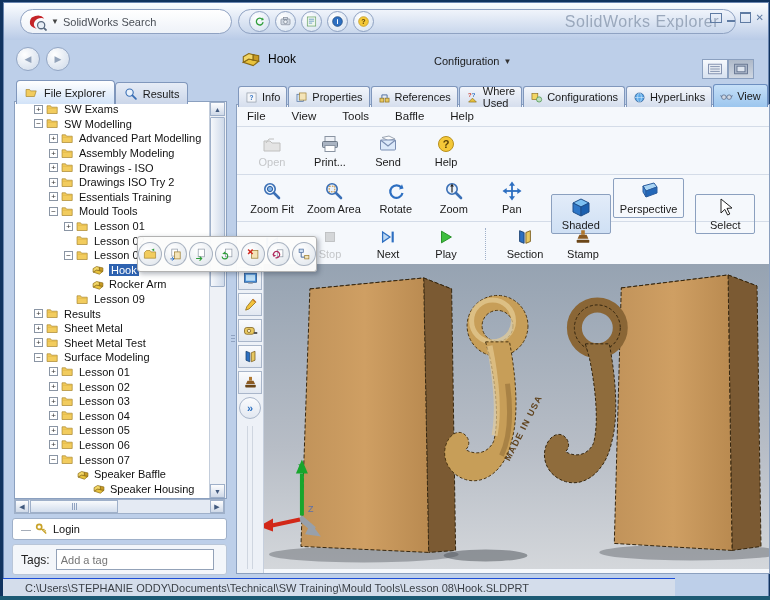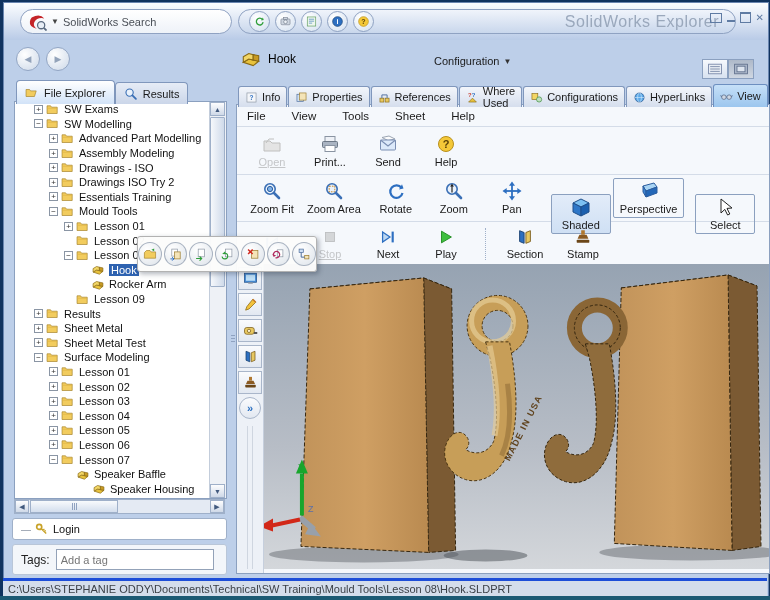--- a/index.html
+++ b/index.html
@@ -87,21 +87,21 @@
   .content{position:absolute;left:232px;top:101px;width:534px;height:470px;background:#f5f8fc;
     border:1px solid #8ba0bf;box-sizing:border-box;z-index:2;}
   .menubar{display:flex;gap:26px;align-items:center;height:21px;padding-left:10px;font-size:11.5px;color:#1a1a1a;
     border-bottom:1px solid #d4dce8;}
   .tbar{display:flex;align-items:center;padding-left:6px;border-bottom:1px solid #d4dce8;}
   #file-toolbar{height:47px;}
   #view-toolbar{height:46px;}
   #anim-toolbar{height:43px;}
   .tbtn{display:flex;flex-direction:column;align-items:center;justify-content:center;gap:2px;
     min-width:46px;padding:2px 6px;font-size:11px;color:#1a1a1a;}
-  .tbtn.disabled{color:#9aa6b4;filter:grayscale(.9) opacity(.6);text-decoration:underline;}
+  .tbtn.disabled{color:#9aa6b4;filter:grayscale(.9) opacity(.6);}
   .tbtn.boxed{border:1px solid #8ba0bf;border-radius:2px;margin:0 1px;}
   .tbtn.pressed{background:linear-gradient(#e2ecf9,#cfe0f4);}
   .tbtn.gap{margin-left:10px;margin-top:31px;}
   .tdivider{width:0;height:32px;border-left:1px dotted #9fb0c9;margin:0 10px;}
 
   
   .viewport{position:absolute;left:0;top:159px;right:0;bottom:0;display:flex;}
   .sidestrip{width:27px;background:#edf1f7;border-right:1px solid #c6cfdd;display:flex;flex-direction:column;align-items:center;padding-top:3px;box-sizing:border-box;}
   .sbtn{width:22px;height:21px;border:1px solid #a9b6ca;background:linear-gradient(#fafbfd,#e2e8f1);
     margin-bottom:3px;display:flex;align-items:center;justify-content:center;}
@@ -111,22 +111,22 @@
   .canvas svg{position:absolute;inset:0;}
 
   
   .popup{position:absolute;left:133px;top:233px;width:178px;height:34px;background:rgba(252,252,251,.97);
     border:1px solid #b2b2b2;border-radius:3px;box-shadow:2px 2px 5px rgba(30,40,60,.35);
     display:flex;align-items:center;justify-content:center;gap:2px;z-index:10;}
   .pbtn{width:22px;height:22px;border-radius:50%;border:1px solid #a8b2c0;
     background:radial-gradient(circle at 35% 30%,#ffffff,#dde3ea);display:flex;align-items:center;justify-content:center;}
 
   
-  .statusbar{position:absolute;left:3px;top:578px;width:764px;height:18px;background:#d4ddeb;
-    border-top:3px solid #1d4ed8;font-size:11px;color:#3a3f46;display:flex;align-items:center;padding-left:5px;box-sizing:border-box;}
+  .statusbar{position:absolute;left:3px;top:578px;width:672px;height:18px;background:#d4ddeb;
+    border-top:1px solid #1d4ed8;font-size:11px;color:#3a3f46;display:flex;align-items:center;padding-left:22px;box-sizing:border-box;}
   .ic{display:inline-flex;align-items:center;justify-content:center;line-height:0;}
 </style>
 </head>
 <body>
 
 <div class="win">
 
   <div class="titlebar">
     <div class="search-pill">
       <span class="ic">
@@ -630,21 +630,21 @@
         </span>
         <span>View</span>
       </div>
     </div>
 
   <div class="content">
     <div class="menubar" id="menubar">
         <span>File</span>
         <span>View</span>
         <span>Tools</span>
-        <span>Sheet</span>
+        <span>Baffle</span>
         <span>Help</span>
       </div>
     <div class="tbar" id="file-toolbar">
         <div class="tbtn disabled">
           <span class="ic">
             <svg width="20" height="20" viewBox="0 0 20 20">
               <path d="M2 7 h6 l2 2 h8 v8 H2z" fill="#e3d7b2" stroke="#a89a6a"></path>
               <path d="M4 9 l3 -4 h5" fill="none" stroke="#a89a6a"></path>
             </svg>
           </span>

